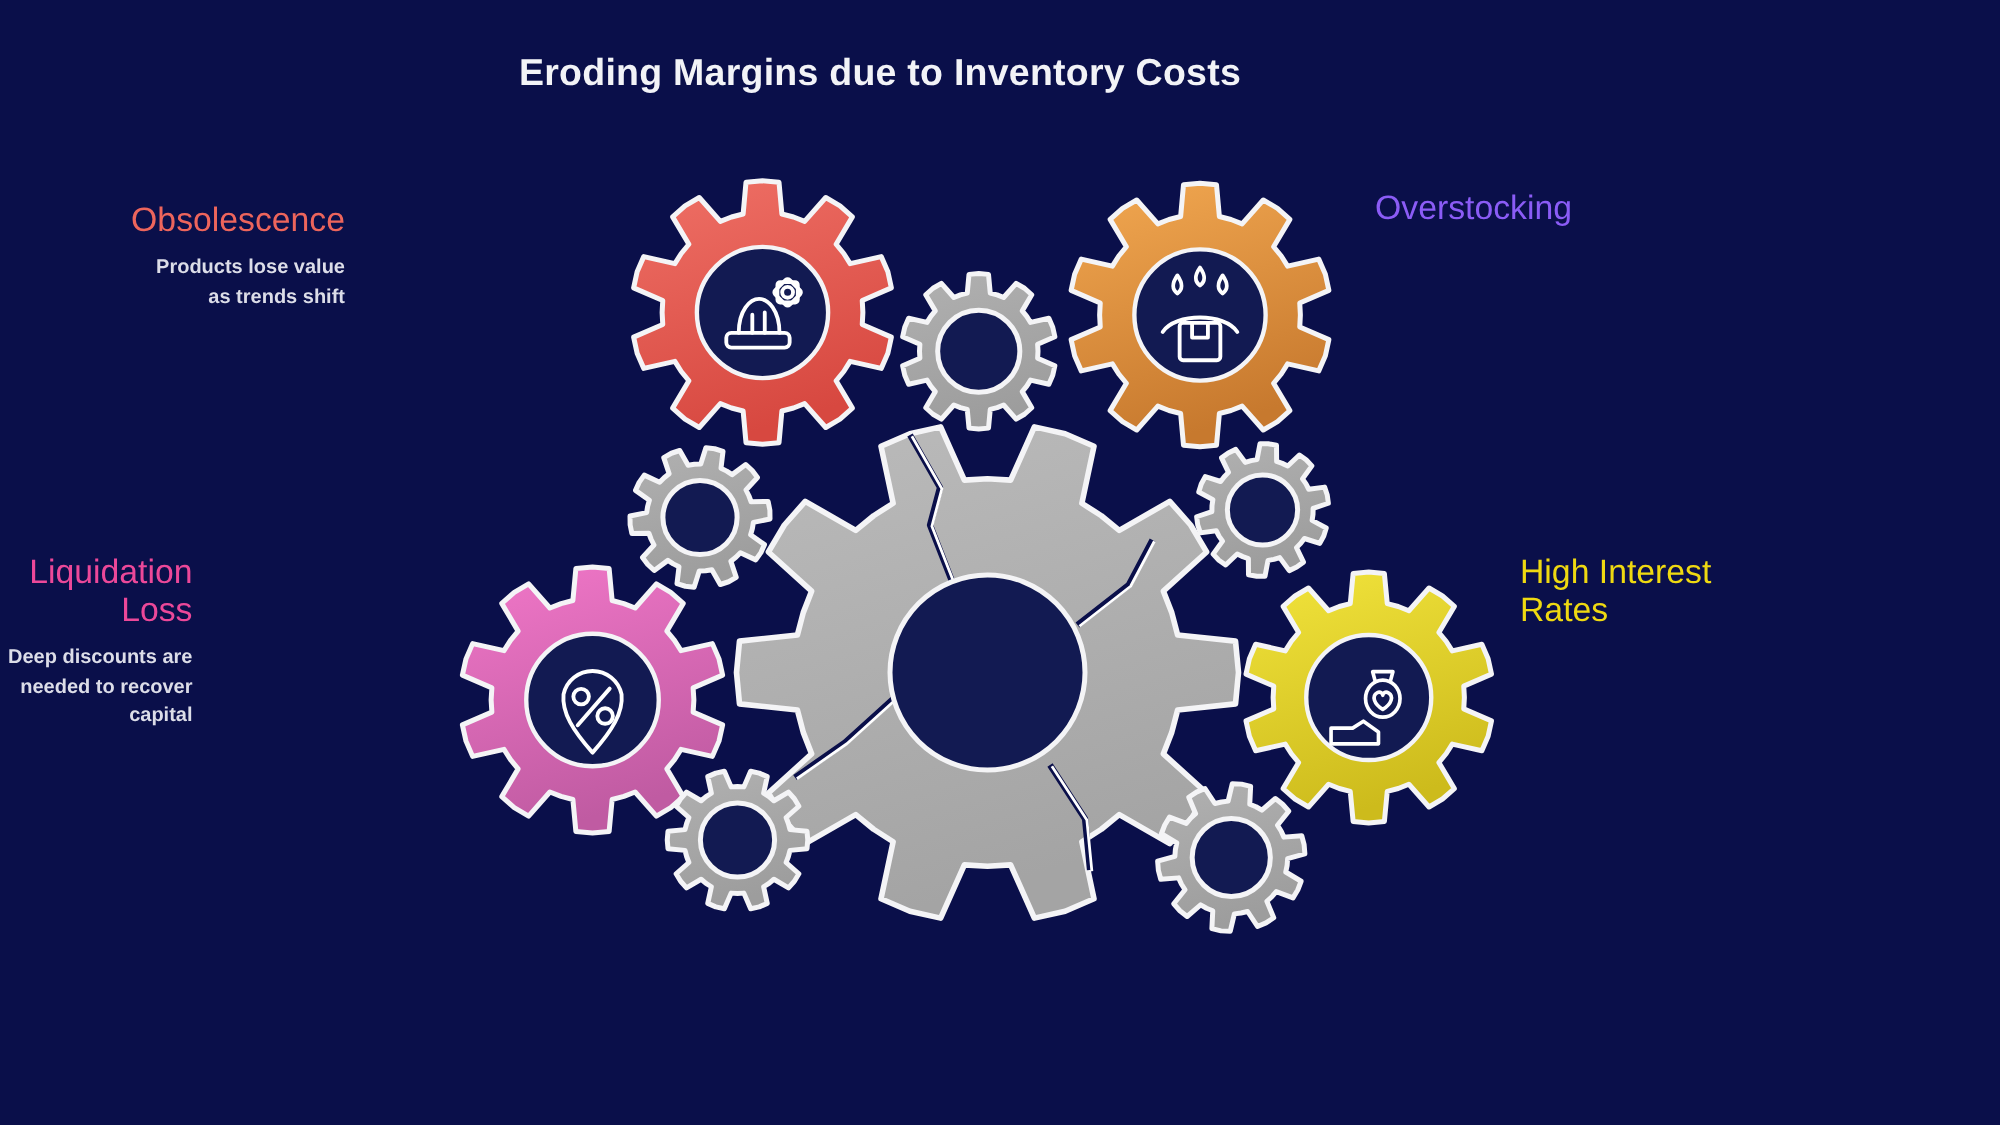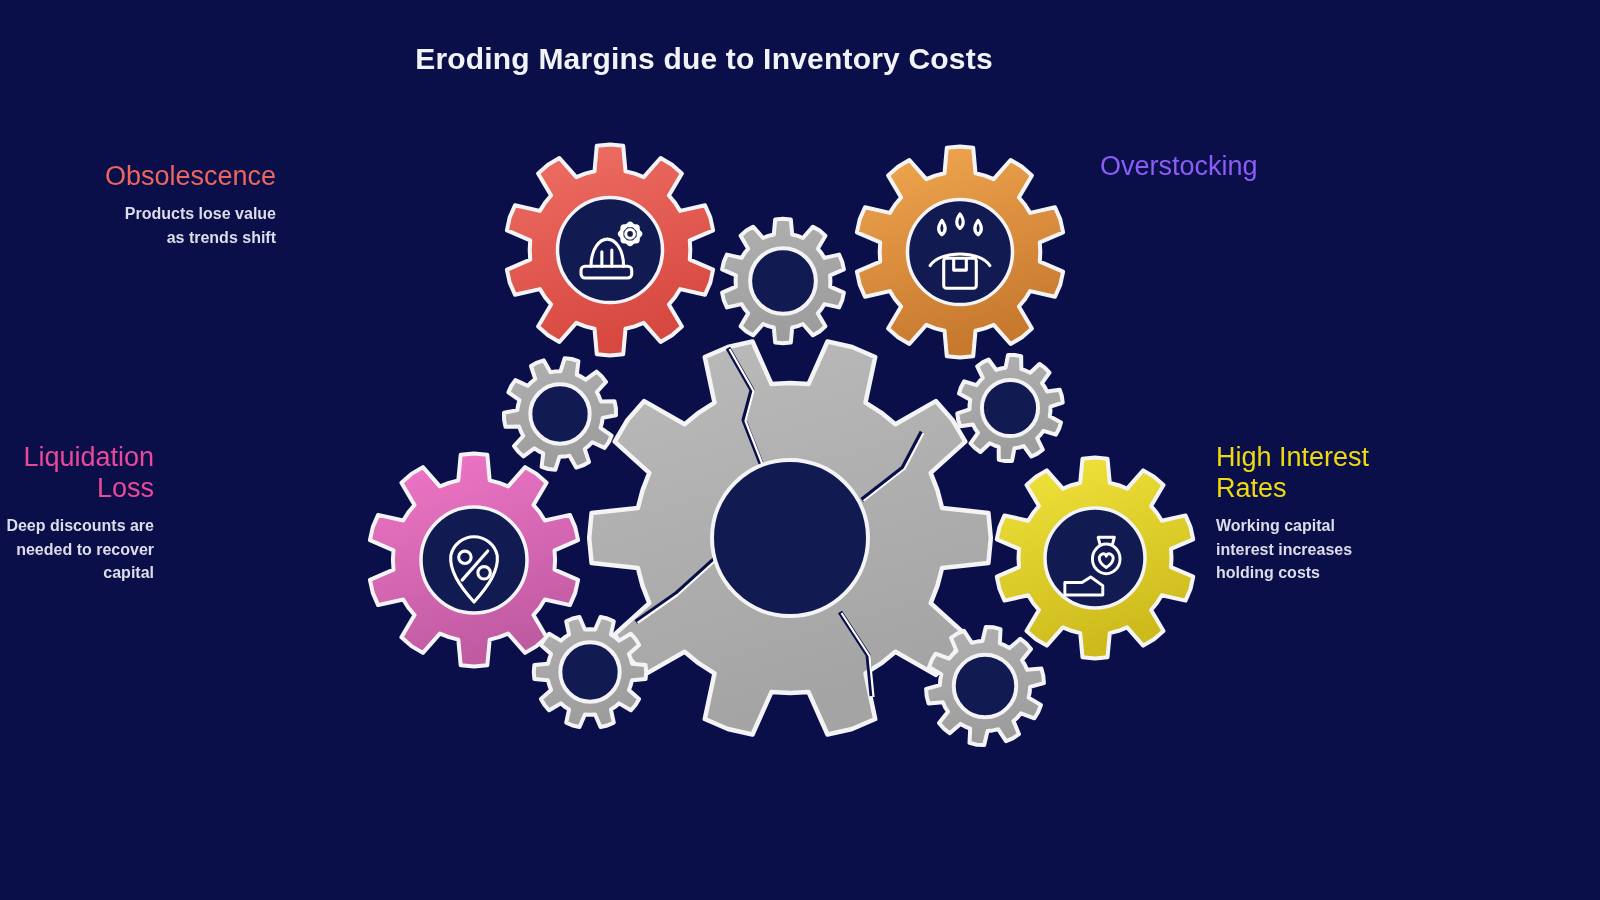--- a/index.html
+++ b/index.html
@@ -148,16 +148,15 @@
     <div class="heading" style="color: #8b5cf6;">Overstocking</div>
   </div>
 
   <div class="label-block align-right blk-liquidation">
     <div class="heading" style="color: #ec4899;">Liquidation<br>Loss</div>
     <div class="desc">Deep discounts are<br>needed to recover<br>capital</div>
   </div>
 
   <div class="label-block align-left blk-high-interest">
     <div class="heading" style="color: rgb(239, 217, 17);">High Interest<br>Rates</div>
-    <div class="desc">Working capital<br>interest increases<br>holding costs</div>
   </div>
 
 </div>
 
 </body></html>

